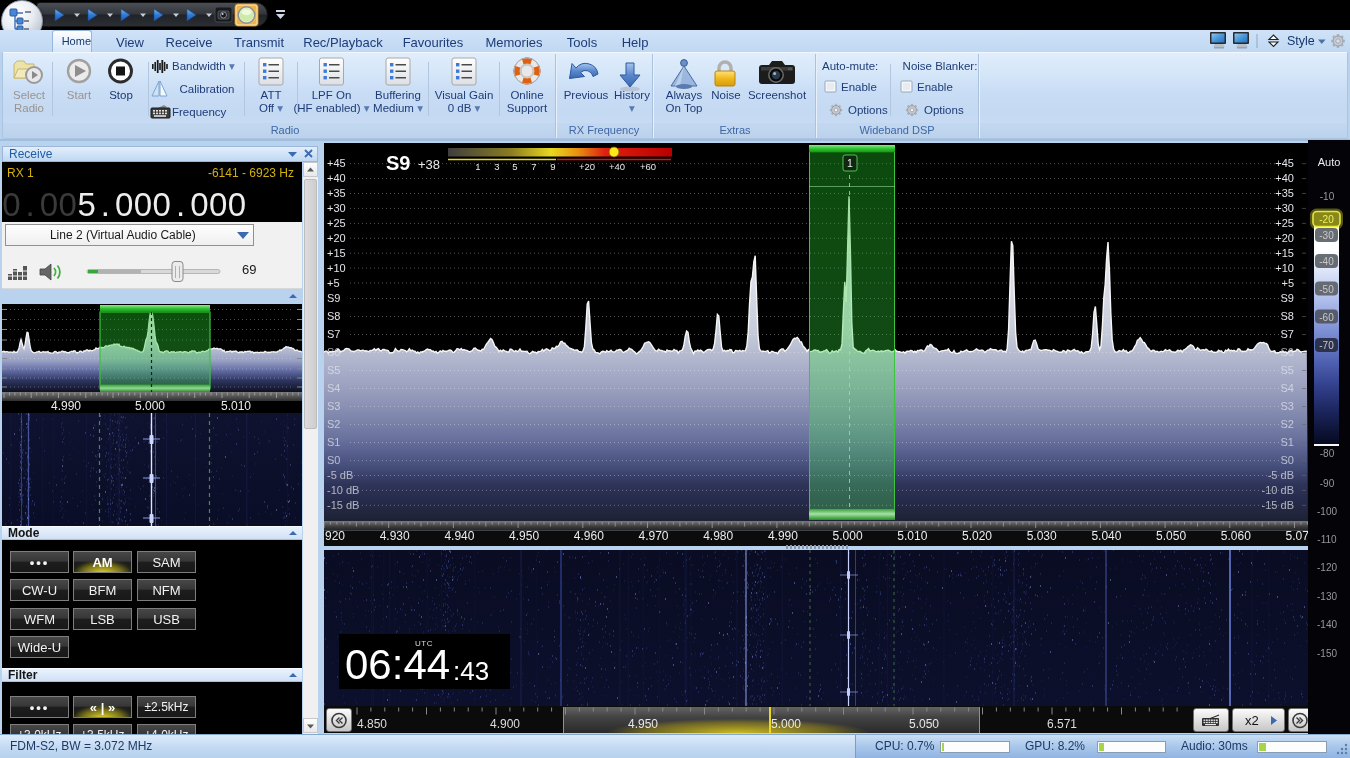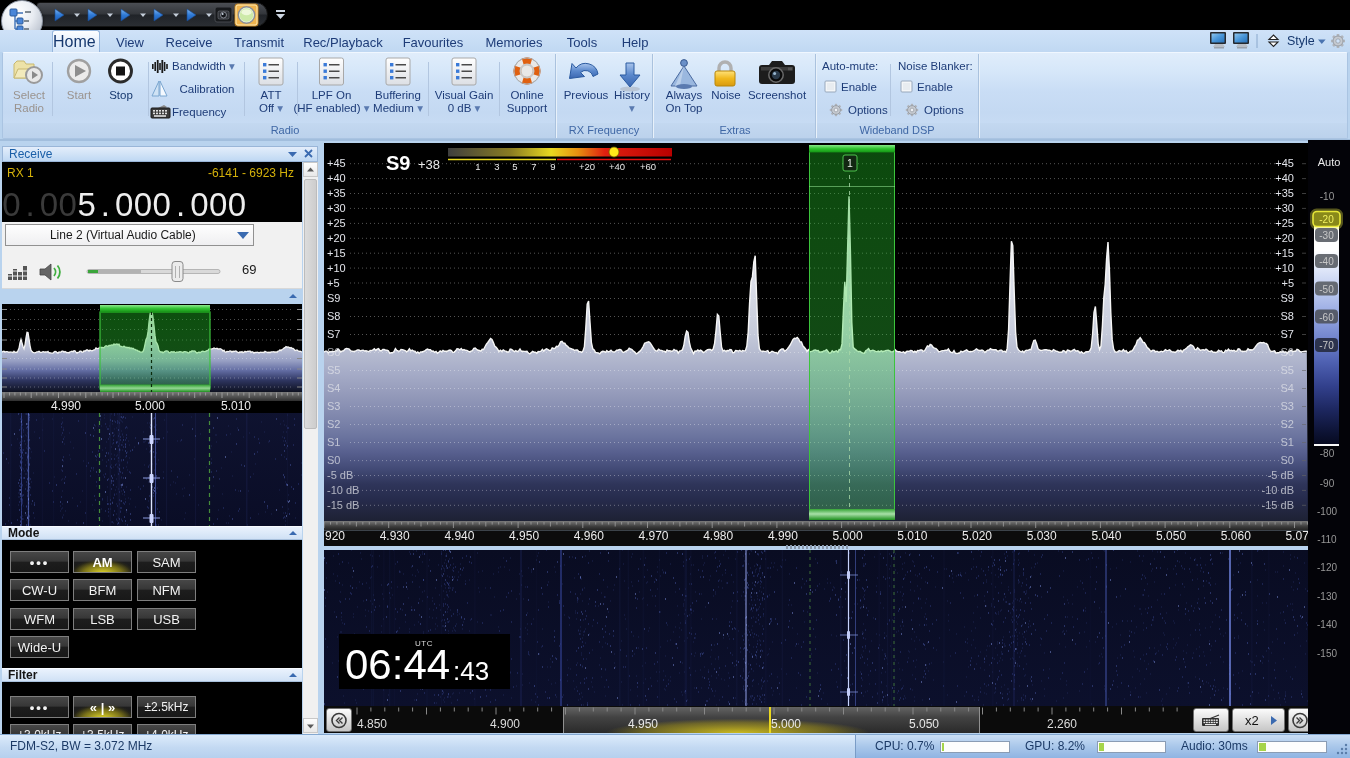--- a/index.html
+++ b/index.html
@@ -60,21 +60,21 @@
  </g>
  <g fill="#4a86d8" stroke="#2a5a9a" stroke-width="1">
   <rect x="9" y="9" width="7" height="7" rx="1"></rect>
         <rect x="16" y="18" width="6" height="6" rx="1"></rect>
         <rect x="16" y="26" width="6" height="6" rx="1"></rect>
  </g>
  <path d="M24 12h6M23 21h5M23 29h5" stroke="#5a6570" stroke-width="1.6"></path>
 </svg>
 
 <div class="abs" style="left:0;top:30px;width:1350px;height:22px;background:linear-gradient(#cfe2f8,#c0d8f2)"></div>
-<div class="abs" style="left:52px;top:30px;width:48px;height:22px;background:linear-gradient(#fdfeff,#e4effc 60%,#d6e6f8);border:1px solid #96b6dc;border-bottom:none;border-radius:3px 3px 0 0;font-size:16px;color:#16386e;text-align:left;line-height:21px">Home</div>
+<div class="abs" style="left:52px;top:30px;width:40px;height:22px;background:linear-gradient(#fdfeff,#e4effc 60%,#d6e6f8);border:1px solid #96b6dc;border-bottom:none;border-radius:3px 3px 0 0;font-size:11px;color:#16386e;text-align:right;line-height:21px">Home</div>
 <div class="tab" style="left:106px;width:48px;line-height:19px">View</div>
 <div class="tab" style="left:158px;width:62px;line-height:19px">Receive</div>
 <div class="tab" style="left:224px;width:70px;line-height:19px">Transmit</div>
 <div class="tab" style="left:298px;width:90px;line-height:19px">Rec/Playback</div>
 <div class="tab" style="left:394px;width:78px;line-height:19px">Favourites</div>
 <div class="tab" style="left:478px;width:72px;line-height:19px">Memories</div>
 <div class="tab" style="left:558px;width:48px;line-height:19px">Tools</div>
 <div class="tab" style="left:612px;width:46px;line-height:19px">Help</div>
 <svg class="abs" style="left:1205px;top:30px" width="145" height="22" viewBox="0 0 145 22">
  <defs>
@@ -275,21 +275,21 @@
 <div class="abs rlab" style="left:289px;top:89px;width:85px">LPF On<br>(HF enabled) <span style="color:#5a7ab0">▾</span></div>
 <div class="abs rlab" style="left:368px;top:89px;width:60px">Buffering<br>Medium <span style="color:#5a7ab0">▾</span></div>
 <div class="abs rlab" style="left:432px;top:89px;width:64px">Visual Gain<br>0 dB <span style="color:#5a7ab0">▾</span></div>
 <div class="abs rlab" style="left:497px;top:89px;width:60px">Online<br>Support</div>
 <div class="abs rlab" style="left:560px;top:89px;width:52px">Previous</div>
 <div class="abs rlab" style="left:612px;top:89px;width:40px">History<br><span style="color:#5a7ab0">▾</span></div>
 <div class="abs rlab" style="left:660px;top:89px;width:48px">Always<br>On Top</div>
 <div class="abs rlab" style="left:704px;top:89px;width:44px">Noise</div>
 <div class="abs rlab" style="left:744px;top:89px;width:66px">Screenshot</div>
 <div class="abs rlab" style="left:822px;top:60px;width:68px;text-align:left">Auto-mute:</div>
-<div class="abs rlab" style="left:898px;top:60px;width:84px;text-align:left">Noise Blanker:</div>
+<div class="abs rlab" style="left:898px;top:60px;width:84px;text-align:center">Noise Blanker:</div>
 <div class="abs rlab" style="left:841px;top:81px;width:44px;text-align:left">Enable</div>
 <div class="abs rlab" style="left:917px;top:81px;width:44px;text-align:left">Enable</div>
 <div class="abs rlab" style="left:848px;top:104px;width:48px;text-align:left">Options</div>
 <div class="abs rlab" style="left:924px;top:104px;width:48px;text-align:left">Options</div>
 
 <div class="abs glab" style="left:255px;top:124px;width:60px">Radio</div>
 <div class="abs glab" style="left:560px;top:124px;width:88px">RX Frequency</div>
 <div class="abs glab" style="left:705px;top:124px;width:60px">Extras</div>
 <div class="abs glab" style="left:852px;top:124px;width:90px">Wideband DSP</div>
 
@@ -1027,21 +1027,21 @@
         <line x1="793.3" y1="1.5" x2="793.3" y2="5.5" stroke="#888" stroke-width="1"></line>
         <line x1="807.2" y1="1.5" x2="807.2" y2="5.5" stroke="#888" stroke-width="1"></line>
         <line x1="821.1" y1="1.5" x2="821.1" y2="5.5" stroke="#888" stroke-width="1"></line>
       </svg>
  <div class="abs" style="left:445px;top:1px;width:2px;height:26px;background:#ead81e"></div>
  <div class="abs" style="left:33px;top:11px;font-size:12px;color:#dcdcdc">4.850</div>
  <div class="abs" style="left:161px;top:11px;width:40px;text-align:center;font-size:12px;color:#dcdcdc">4.900</div>
  <div class="abs" style="left:299px;top:11px;width:40px;text-align:center;font-size:12px;color:#e8e8e8">4.950</div>
  <div class="abs" style="left:442px;top:11px;width:40px;text-align:center;font-size:12px;color:#e8e8e8">5.000</div>
  <div class="abs" style="left:580px;top:11px;width:40px;text-align:center;font-size:12px;color:#e8e8e8">5.050</div>
- <div class="abs" style="left:718px;top:11px;width:40px;text-align:center;font-size:12px;color:#dcdcdc">2.260</div>
+ <div class="abs" style="left:718px;top:11px;width:40px;text-align:center;font-size:12px;color:#dcdcdc">6.571</div>
 
  <div class="abs" style="left:2px;top:2px;width:26px;height:24px;background:linear-gradient(#fbfbfb,#c6c6c6);border:1px solid #6e6e6e;border-radius:3px"></div>
  <svg class="abs" style="left:6px;top:6px" width="18" height="17" viewBox="0 0 18 17">
         <circle cx="9" cy="8.5" r="7" fill="none" stroke="#3a3a3a" stroke-width="1.6"></circle>
         <path d="M9.5 5.5L6.5 8.5l3 3M12.5 5.5l-3 3 3 3" stroke="#3a3a3a" stroke-width="1.4" fill="none"></path>
       </svg>
 
  <div class="abs" style="left:869px;top:2px;width:36px;height:24px;background:linear-gradient(#fbfbfb,#c6c6c6);border:1px solid #6e6e6e;border-radius:3px"></div>
  <svg class="abs" style="left:877px;top:8px" width="21" height="13" viewBox="0 0 21 13">
         <path d="M18 1L8 5" stroke="#333" stroke-width="1.2"></path>

